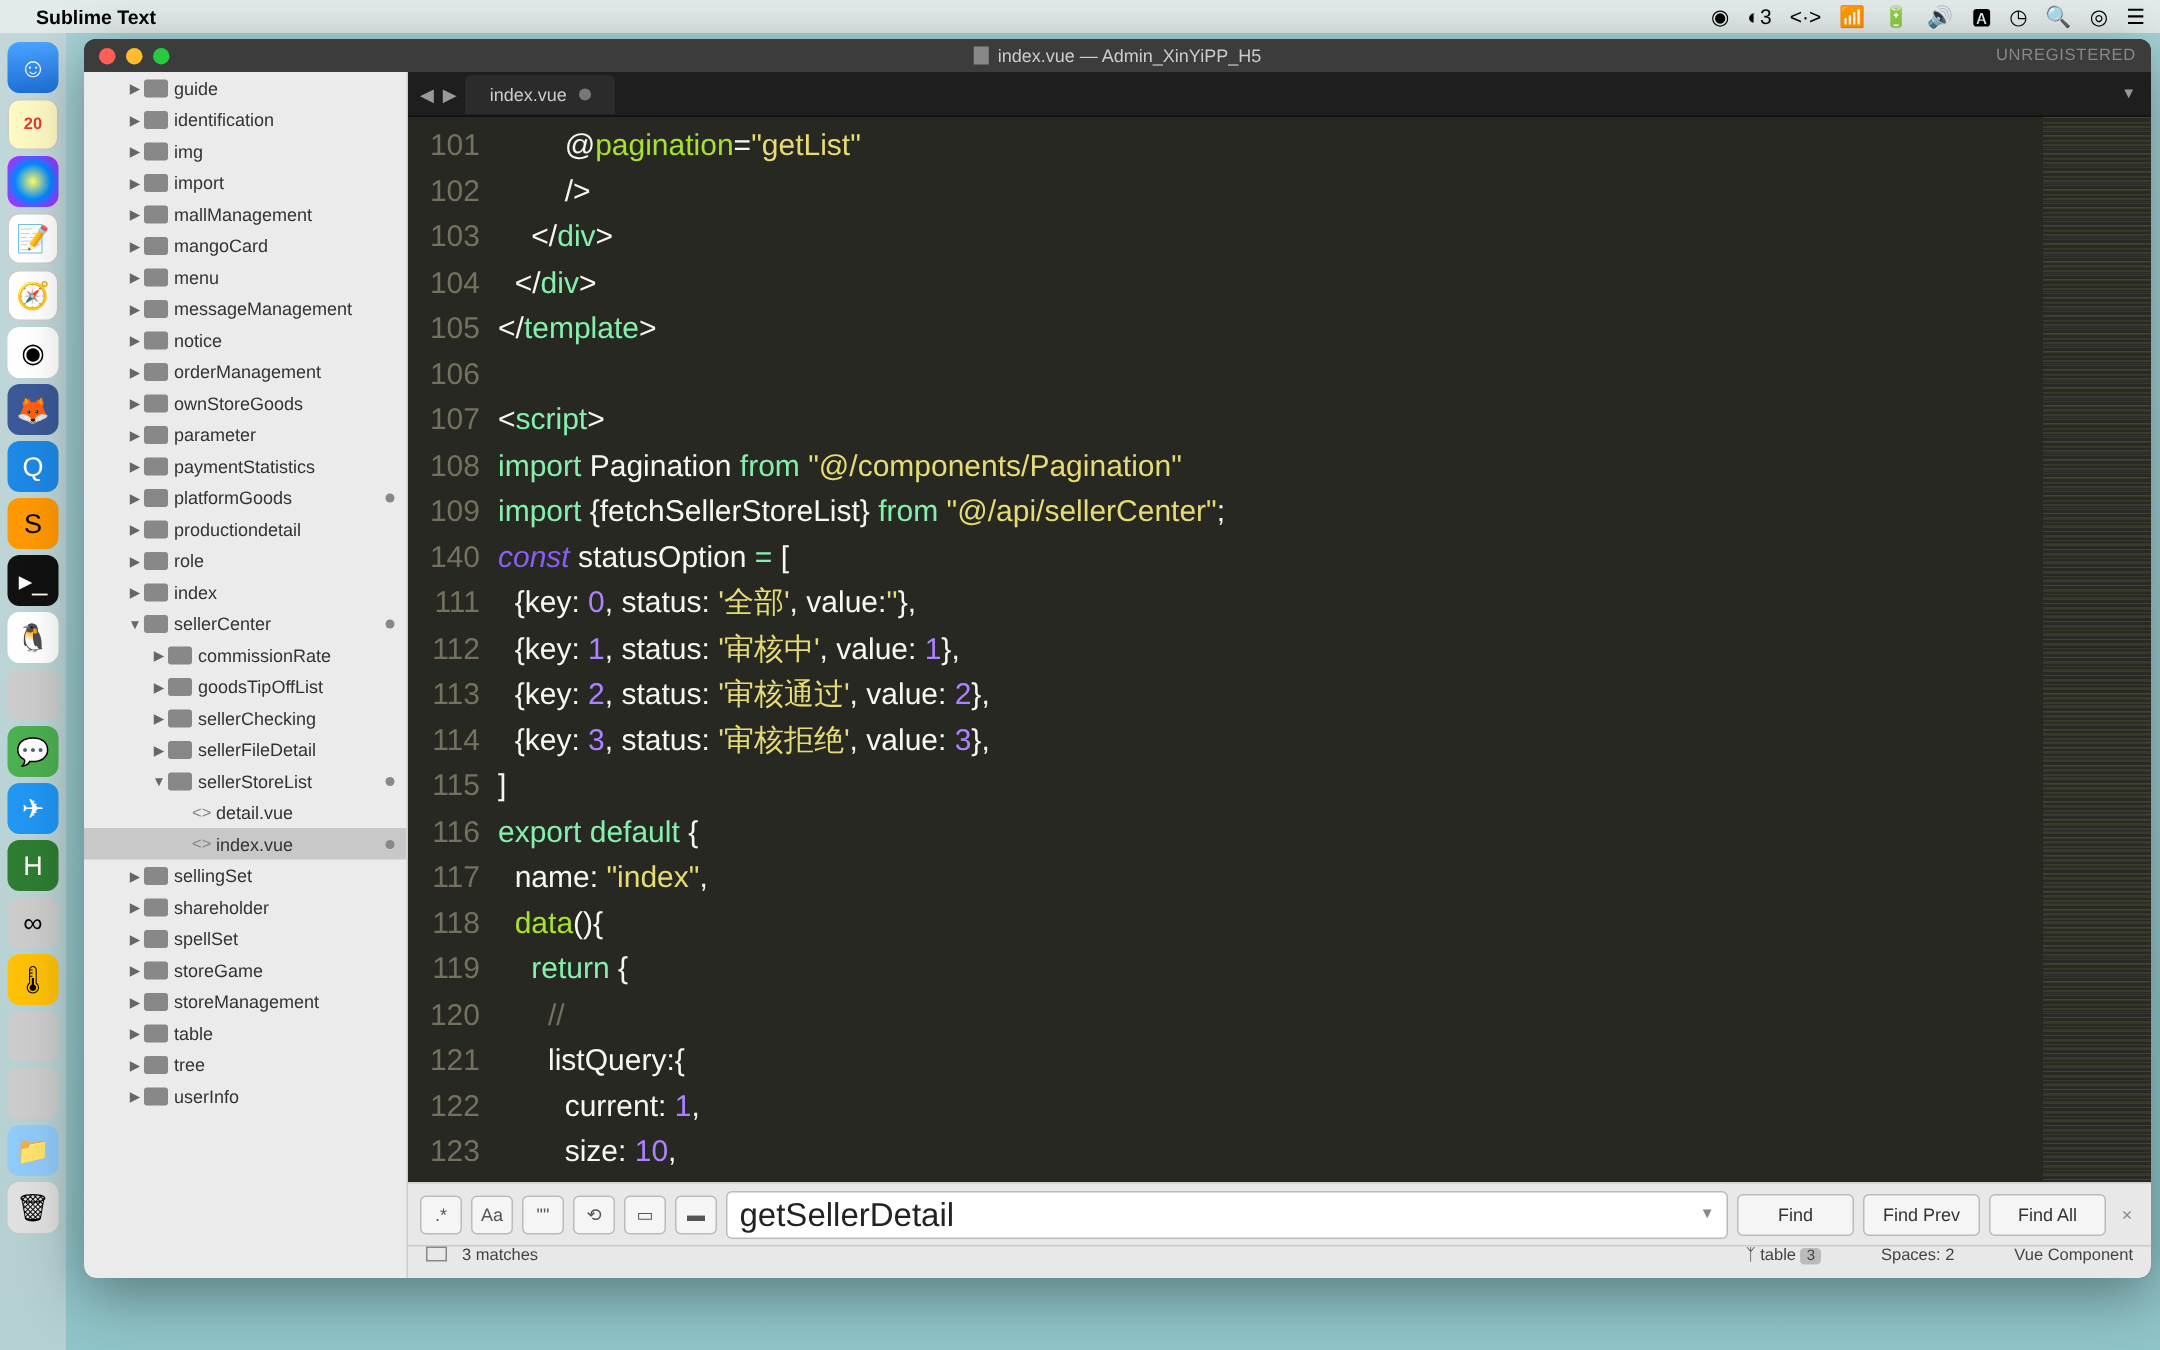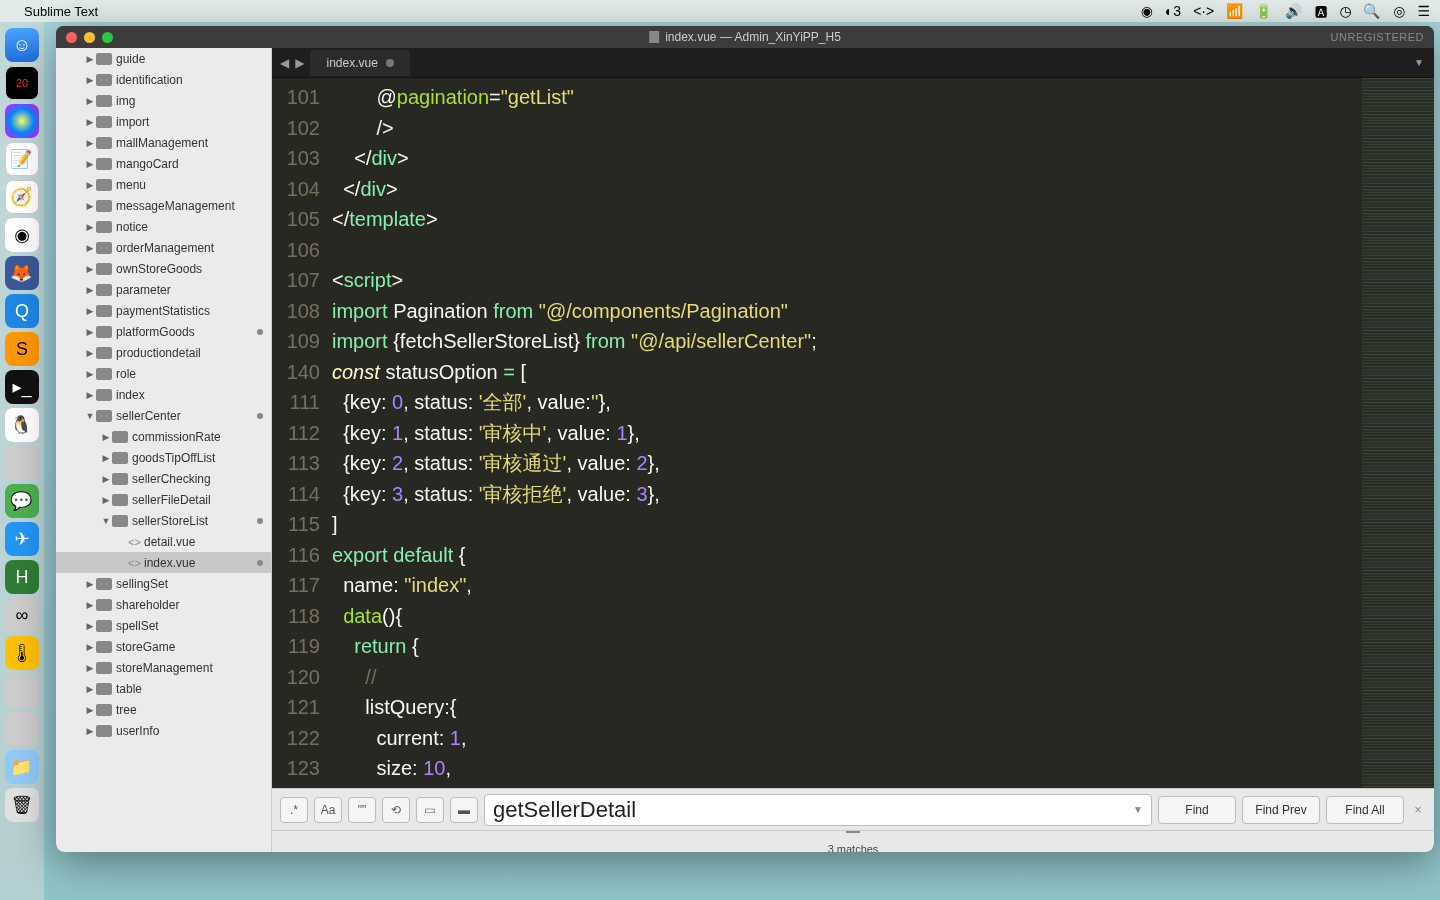--- a/index.html
+++ b/index.html
@@ -1,30 +1,30 @@
 <!DOCTYPE html>
 <html><head>
 <meta charset="utf-8">
 <style>
 * { margin: 0; padding: 0; box-sizing: border-box; font-family: -apple-system, BlinkMacSystemFont, "Helvetica Neue", sans-serif; }
 body { background: linear-gradient(to bottom, #a8d4d8, #8fc4c8); width: 1440px; height: 900px; overflow: hidden; position: relative; }
 
 
 .menubar { height: 22px; background: rgba(230,235,235,0.95); display: flex; align-items: center; padding: 0 10px; font-size: 13px; }
 .menubar .apple { margin-right: 14px; font-size: 15px; }
-.menubar .app-name { font-weight: 400; margin-right: 14px; }
+.menubar .app-name { font-weight: 700; margin-right: 14px; }
 .menubar .menu-item { margin-right: 14px; cursor: default; }
 .menubar .right { margin-left: auto; display: flex; gap: 12px; align-items: center; font-size: 14px; }
 .menubar .right span { display: inline-flex; align-items: center; }
 
 
 .dock { position: absolute; left: 0; top: 22px; bottom: 0; width: 44px; background: rgba(220,220,220,0.5); display: flex; flex-direction: column; align-items: center; padding: 6px 0; gap: 4px; }
 .dock .dock-item { width: 34px; height: 34px; border-radius: 8px; display: flex; align-items: center; justify-content: center; font-size: 18px; }
 .dock .finder { background: linear-gradient(#4aa3ff,#1e6fd8); color:#fff; }
-.dock .cal { background: #000000; color:#e53935; font-size:11px; font-weight:normal; border:1px solid #ccc; flex-direction:column; }
+.dock .cal { background: #fef9c3; color:#e53935; font-size:11px; font-weight:bold; border:1px solid #ccc; flex-direction:column; }
 .dock .siri { background: radial-gradient(circle,#ff6,#08f,#f0f); }
 .dock .notes { background:#fff; border:1px solid #ccc; }
 .dock .safari { background:#fff; border:1px solid #ccc; }
 .dock .chrome { background:#fff; }
 .dock .ff { background:#3b5998; }
 .dock .qt { background:#1e88e5; color:#fff; }
 .dock .st { background:#ff9800; }
 .dock .term { background:#111; color:#fff; }
 .dock .qq { background:#fff; }
 .dock .wechat { background:#4caf50; }
@@ -76,34 +76,34 @@
 .minimap { width:72px; background:#2b2c27; background-image:
   repeating-linear-gradient(to bottom, rgba(200,200,100,0.15) 0 1px, transparent 1px 3px),
   repeating-linear-gradient(to bottom, rgba(100,200,200,0.1) 0 1px, transparent 1px 4px);
   opacity:0.7; }
 
 
 .k-red { color:#86efac; }
 .k-green { color:#a6e22e; }
 .k-yellow { color:#e6db74; }
 .k-purple { color:#ae81ff; }
-.k-blue { color:#fef9c3; font-style:italic; }
+.k-blue { color:#8b5cf6; font-style:italic; }
 .k-comment { color:#75715e; }
 .k-white { color:#f8f8f2; }
 
 
 .findbar { height:42px; background:#e8e8e8; display:flex; align-items:center; padding:0 8px; gap:6px; font-size:12px; border-top:1px solid #ccc; }
 .find-opt { width:28px; height:26px; border:1px solid #bbb; border-radius:4px; display:flex; align-items:center; justify-content:center; color:#555; background:#f5f5f5; font-size:12px; }
 .find-input-wrap { flex:1; height:32px; background:#fff; border:1px solid #bbb; border-radius:4px; display:flex; align-items:center; padding:0 8px; font-family:"Menlo",monospace; font-size:22px; color:#222; }
 .find-input-wrap .history { margin-left:auto; color:#888; font-size:10px; }
 .find-btn { width:78px; height:28px; border:1px solid #bbb; border-radius:4px; background:#f5f5f5; text-align:center; line-height:26px; color:#333; font-size:12px; }
 .find-close { width:16px; color:#888; text-align:center; }
 
 
-.statusbar { height:22px; background:#e8e8e8; display:flex; align-items:center; padding:0 12px; font-size:11px; color:#444; border-top:1px solid #ccc; gap: 10px; flex-direction: column; }
+.statusbar { height:22px; background:#e8e8e8; display:flex; padding:0 12px; font-size:11px; color:#444; border-top:1px solid #ccc; gap: 10px; }
 .statusbar .left-icon { width:14px; height:10px; border:1px solid #888; }
 .statusbar .spacer { flex:1; }
 .statusbar .badge { background:#bbb; border-radius:3px; padding:0 4px; font-size:10px; }
 </style>
 </head>
 <body>
 
 <div class="menubar">
   <span class="apple"></span>
   <span class="app-name">Sublime Text</span>

